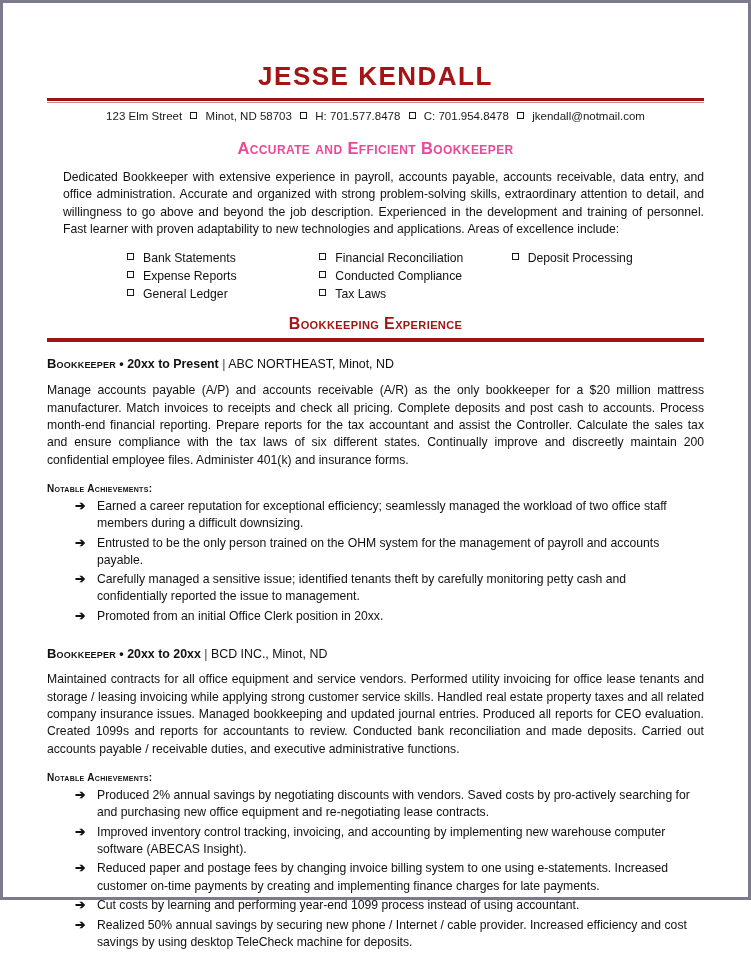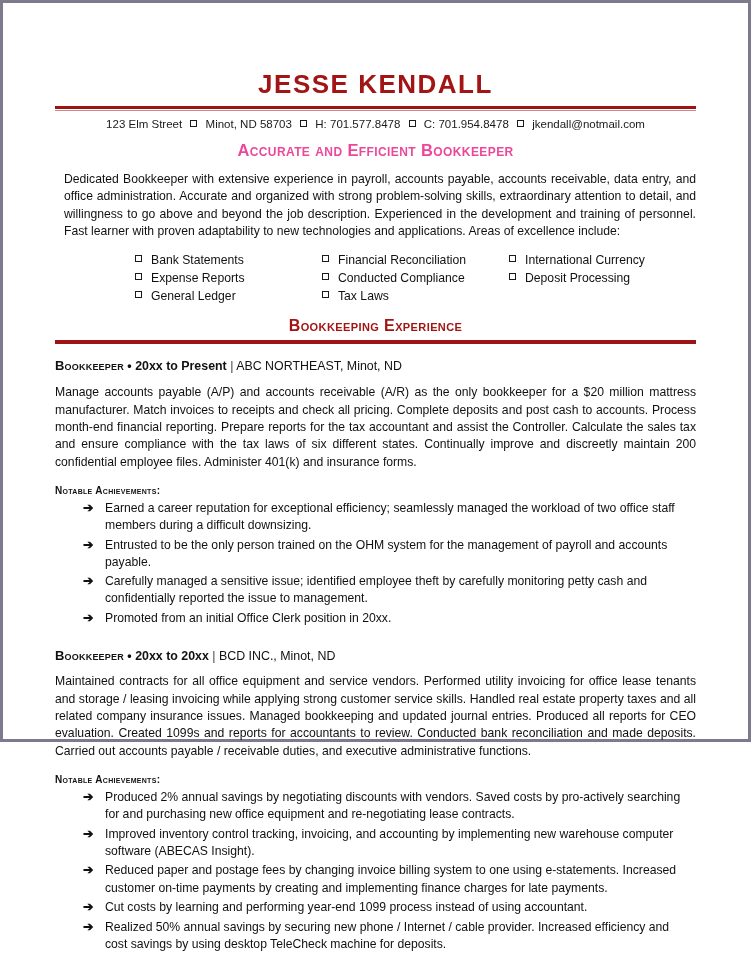--- a/index.html
+++ b/index.html
@@ -10,24 +10,24 @@
   body {
     width: 751px;
     height: 970px;
     font-family: "Liberation Sans", sans-serif;
     overflow: hidden;
   }
 
   .page {
     box-sizing: border-box;
     width: 751px;
-    height: 742px;
+    height: 900px;
     background: #ffffff;
     border: 3px solid #7b7b8d;
-    padding: 16px;
+    padding: 8px;
     position: relative;
   }
 
   .inner {
     box-sizing: border-box;
     padding: 52px 36px 10px 36px;
   }
 
   
   .name {
@@ -48,21 +48,21 @@
   .name-rule-thin {
     height: 1px;
     background: #c98b8b;
     margin: 0 0 6px 0;
   }
   .contact {
     text-align: center;
     font-size: 11.5px;
     color: #1a1a1a;
     line-height: 1.3;
-    margin-bottom: 9px;
+    margin-bottom: 15px;
   }
   .sqsep {
     display: inline-block;
     width: 5px;
     height: 5px;
     border: 1.6px solid #1a1a1a;
     background: #ffffff;
     margin: 0 5px;
     vertical-align: 1px;
   }
@@ -76,21 +76,21 @@
     font-variant: small-caps;
     letter-spacing: 0.4px;
     margin: 0 0 11px 0;
   }
 
   .summary {
     font-size: 12.2px;
     color: #111111;
     line-height: 1.42;
     text-align: justify;
-    margin: 0 0 12px 9px;
+    margin: 0 0 12px 16px;
   }
 
   
   .skills {
     display: flex;
     padding: 0 0 0 80px;
     margin-bottom: 4px;
   }
   .skills-col {
     width: 215px;
@@ -235,24 +235,20 @@
           <span>Conducted Compliance</span>
         </div>
         <div class="skill-item">
           <span class="sqbullet"></span>
           <span>Tax Laws</span>
         </div>
       </div>
       <div class="skills-col">
         <div class="skill-item">
           <span class="sqbullet"></span>
-          <span>International Currency</span>
-        </div>
-        <div class="skill-item">
-          <span class="sqbullet"></span>
           <span>Deposit Processing</span>
         </div>
       </div>
     </div>
 
     <div class="section-head">Bookkeeping Experience</div>
     <div class="section-rule"></div>
 
     <div class="job">
       <div class="job-head">
@@ -267,21 +263,21 @@
         <div class="ach-item">
           <span class="arrow">➔</span>
           <span class="ach-text">Earned a career reputation for exceptional efficiency; seamlessly managed the workload of two office staff members during a difficult downsizing.</span>
         </div>
         <div class="ach-item">
           <span class="arrow">➔</span>
           <span class="ach-text">Entrusted to be the only person trained on the OHM system for the management of payroll and accounts payable.</span>
         </div>
         <div class="ach-item">
           <span class="arrow">➔</span>
-          <span class="ach-text">Carefully managed a sensitive issue; identified employee theft by carefully monitoring petty cash and confidentially reported the issue to management.</span>
+          <span class="ach-text">Carefully managed a sensitive issue; identified tenants theft by carefully monitoring petty cash and confidentially reported the issue to management.</span>
         </div>
         <div class="ach-item">
           <span class="arrow">➔</span>
           <span class="ach-text">Promoted from an initial Office Clerk position in 20xx.</span>
         </div>
       </div>
     </div>
 
     <div class="spacer-md"></div>
 

